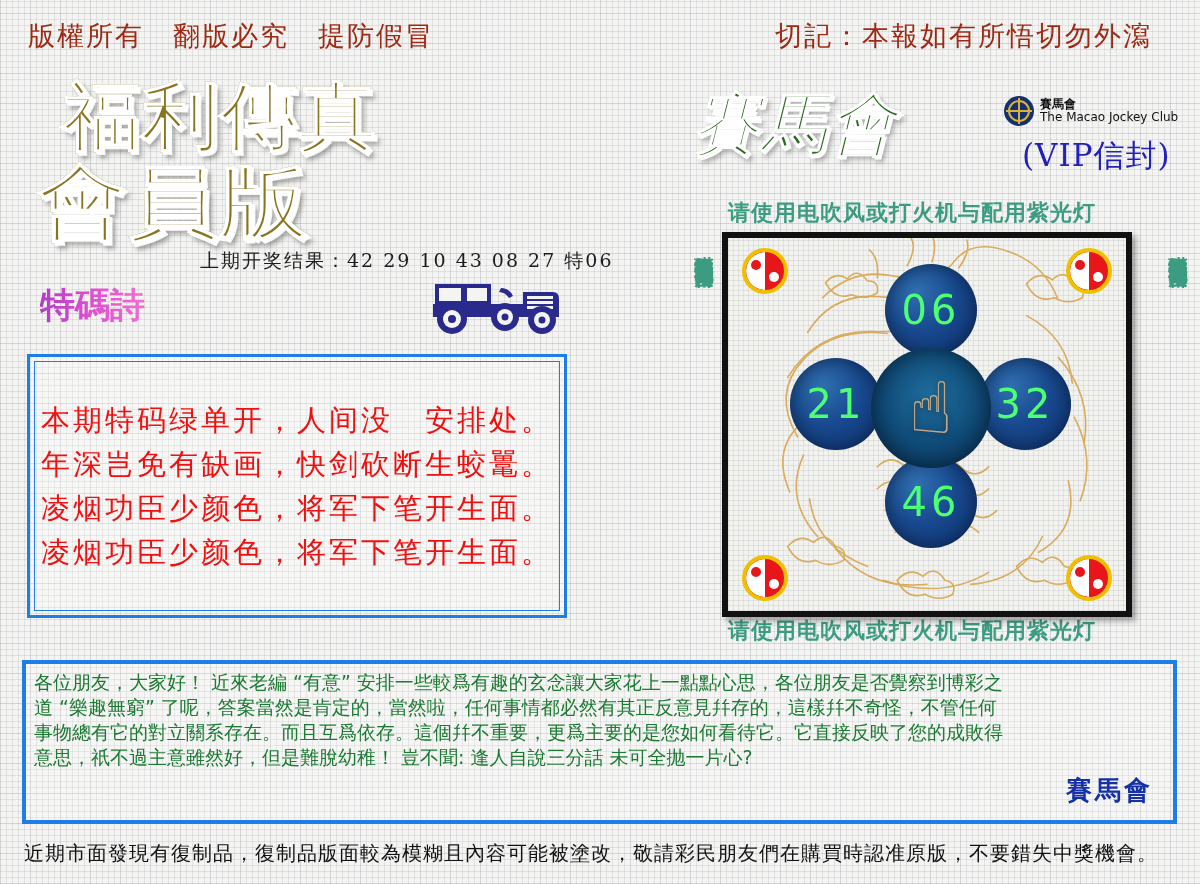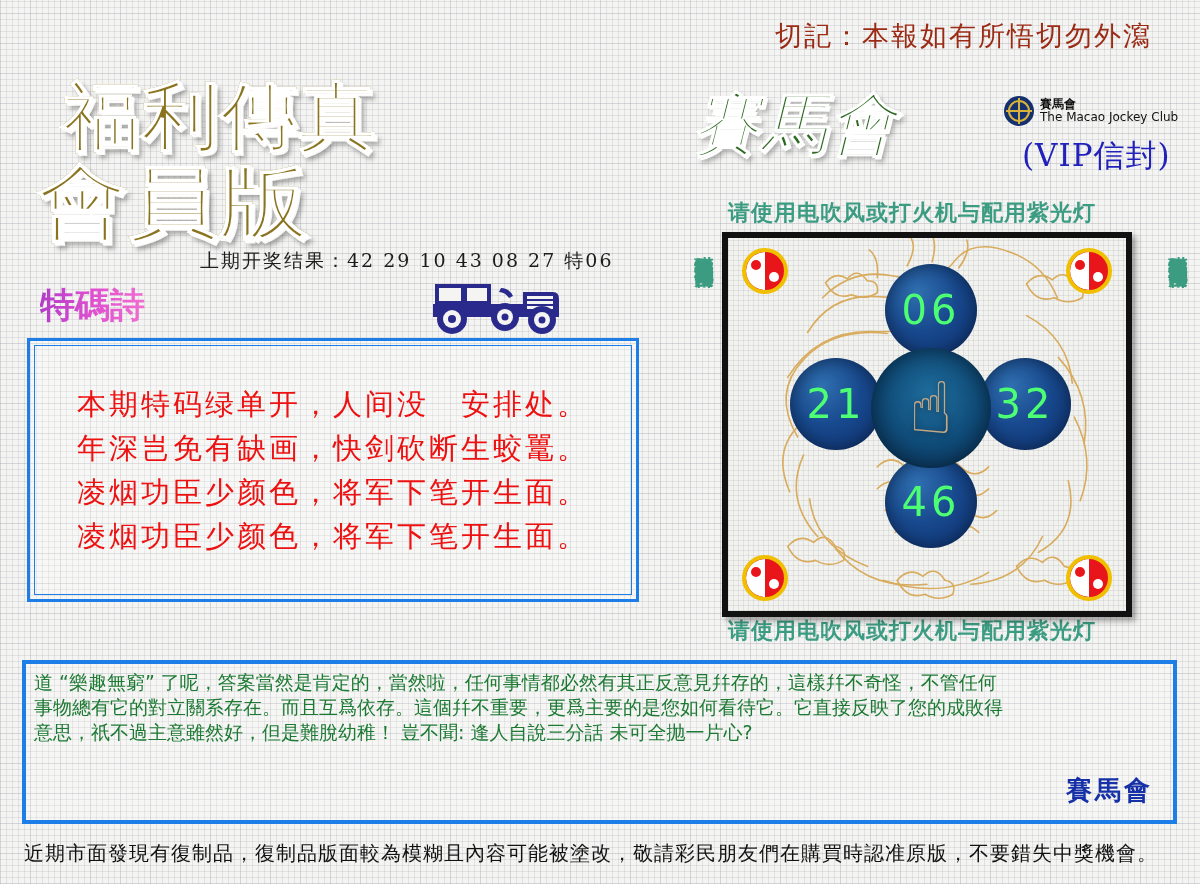--- a/index.html
+++ b/index.html
@@ -167,21 +167,21 @@
     -webkit-text-fill-color:transparent;
   }
   #last-result{
     position:absolute;left:200px;top:248px;white-space:nowrap;
     font-family:"DejaVu Serif","Liberation Serif",serif;
     font-size:19px;color:#1c1c1c;letter-spacing:2px;
   }
   #car-icon{position:absolute;left:415px;top:270px;}
 
   #poem-box{
-    position:absolute;left:27px;top:338px;width:612px;height:264px;
+    position:absolute;left:27px;top:354px;width:540px;height:264px;
     border:3px solid #1d7ee8;box-sizing:border-box;
     background:rgba(255,255,255,.25);
     padding:4px;
   }
   #poem-box .inner{
     width:100%;height:100%;border:1px solid #1d7ee8;box-sizing:border-box;
     display:flex;flex-direction:column;justify-content:center;
     padding:6px 0 6px 0;
   }
   .poem-line{
@@ -212,20 +212,21 @@
     position:absolute;left:24px;top:840px;white-space:nowrap;
     font-family:"DejaVu Serif","Liberation Serif",serif;
     font-size:20px;color:#121212;letter-spacing:1px;
   }
 </style>
 </head>
 <body>
 
 <div id="page">
 
+  <div class="copyline" id="copy-left">版權所有　翻版必究　提防假冒</div>
   <div class="copyline" id="copy-right">切記：本報如有所悟切勿外瀉</div>
 
   <div class="goldtitle" id="title-main">福利傳真</div>
   <div class="goldtitle" id="title-sub">會員版</div>
 
 
   <div id="jc-logo-text">賽馬會</div>
 
   <div id="mjc">
     <span class="emblem">
@@ -344,20 +345,21 @@
     <div class="ball" id="ball-left">21</div>
     <div class="ball" id="ball-right">32</div>
     <div class="ball" id="ball-bottom">46</div>
 
     <div id="center-ball">
       <span class="hand">☝</span>
     </div>
   </div>
 
   <div id="msg-box">
+    <div class="msg-line">各位朋友，大家好！ 近來老編 “有意” 安排一些較爲有趣的玄念讓大家花上一點點心思，各位朋友是否覺察到博彩之</div>
     <div class="msg-line">道 “樂趣無窮” 了呢，答案當然是肯定的，當然啦，任何事情都必然有其正反意見幷存的，這樣幷不奇怪，不管任何</div>
     <div class="msg-line">事物總有它的對立關系存在。而且互爲依存。這個幷不重要，更爲主要的是您如何看待它。它直接反映了您的成敗得</div>
     <div class="msg-line">意思，祇不過主意雖然好，但是難脫幼稚！ 豈不聞: 逢人自說三分話 未可全抛一片心?</div>
     <div id="msg-sign">賽馬會</div>
   </div>
 
   <div id="footer-note">近期市面發現有復制品，復制品版面較為模糊且內容可能被塗改，敬請彩民朋友們在購買時認准原版，不要錯失中獎機會。</div>
 
 </div>
 

